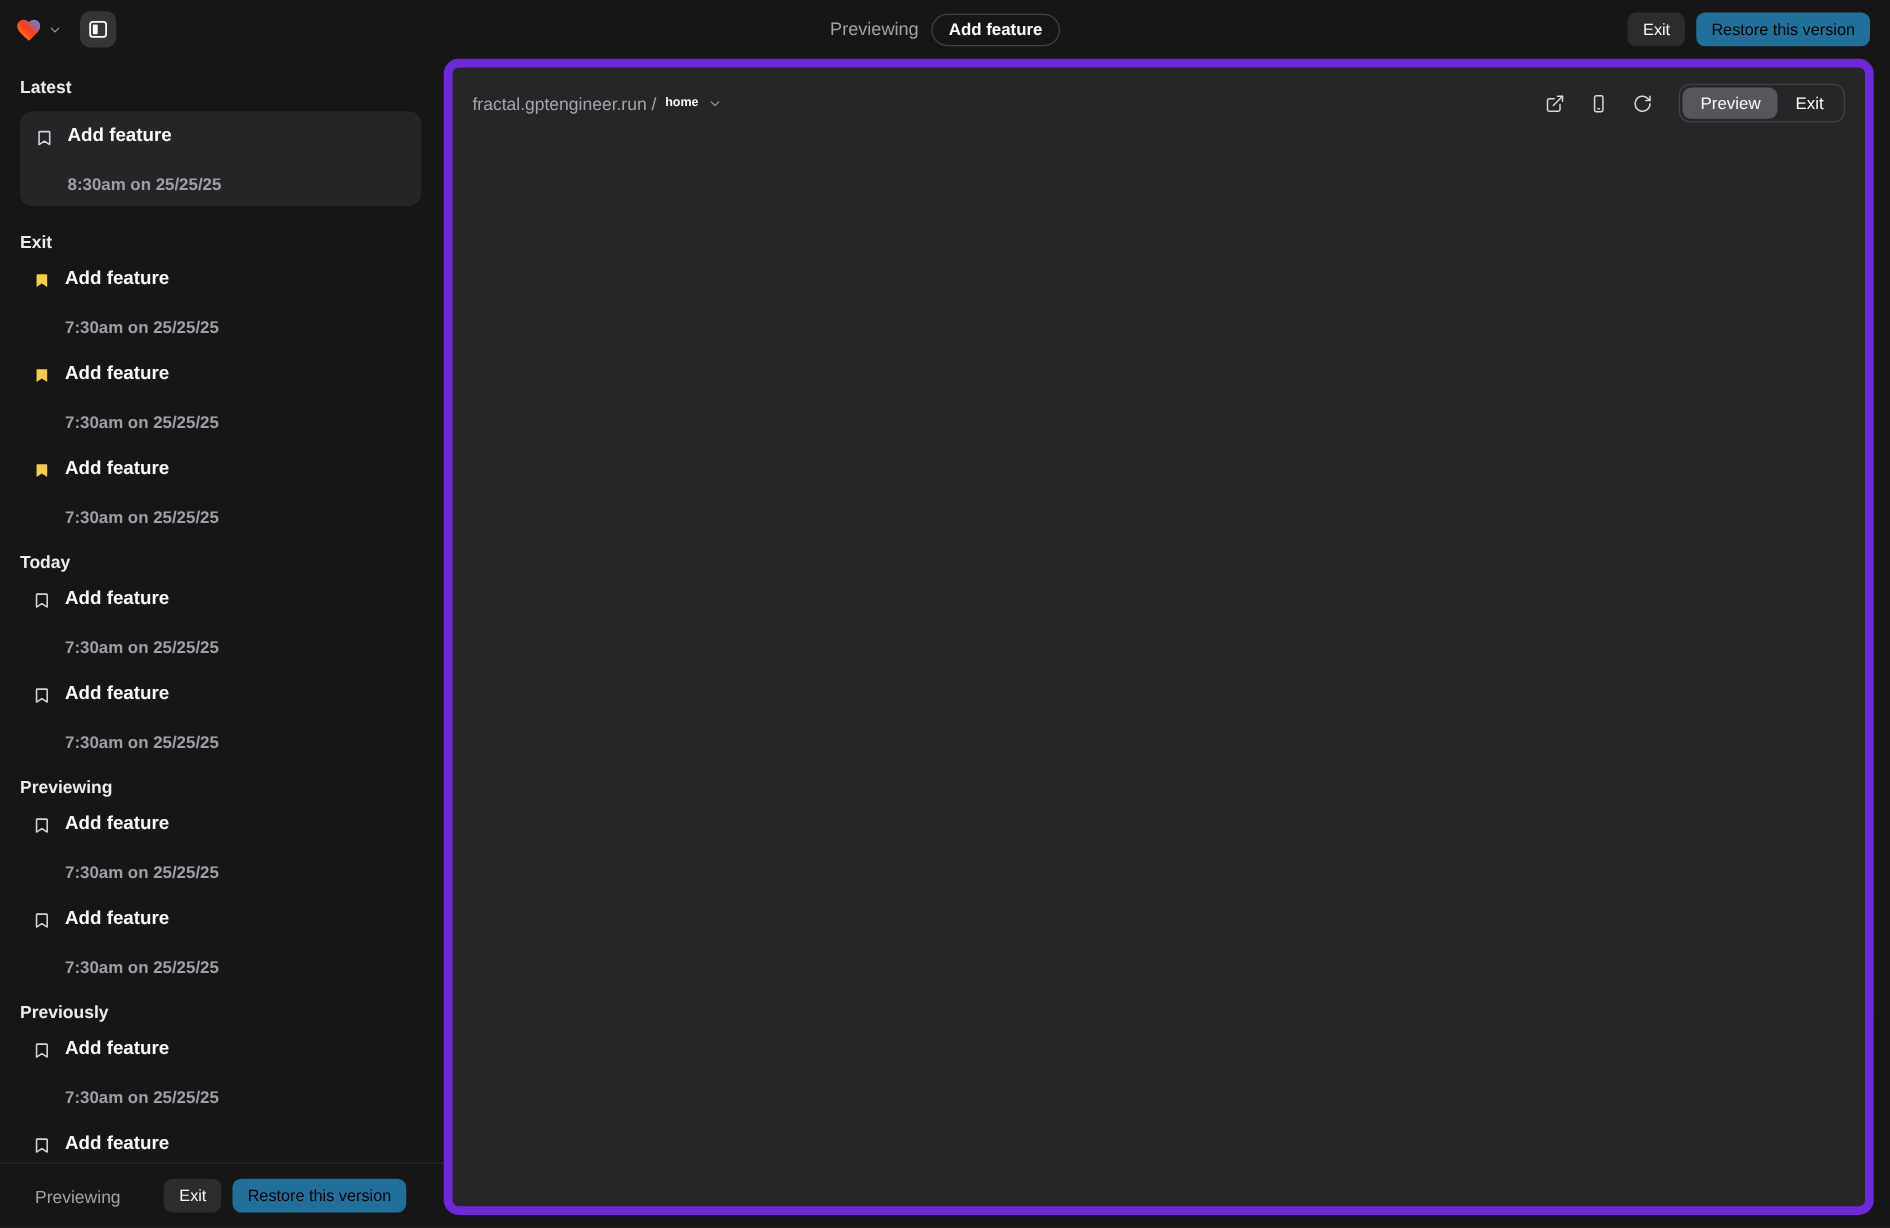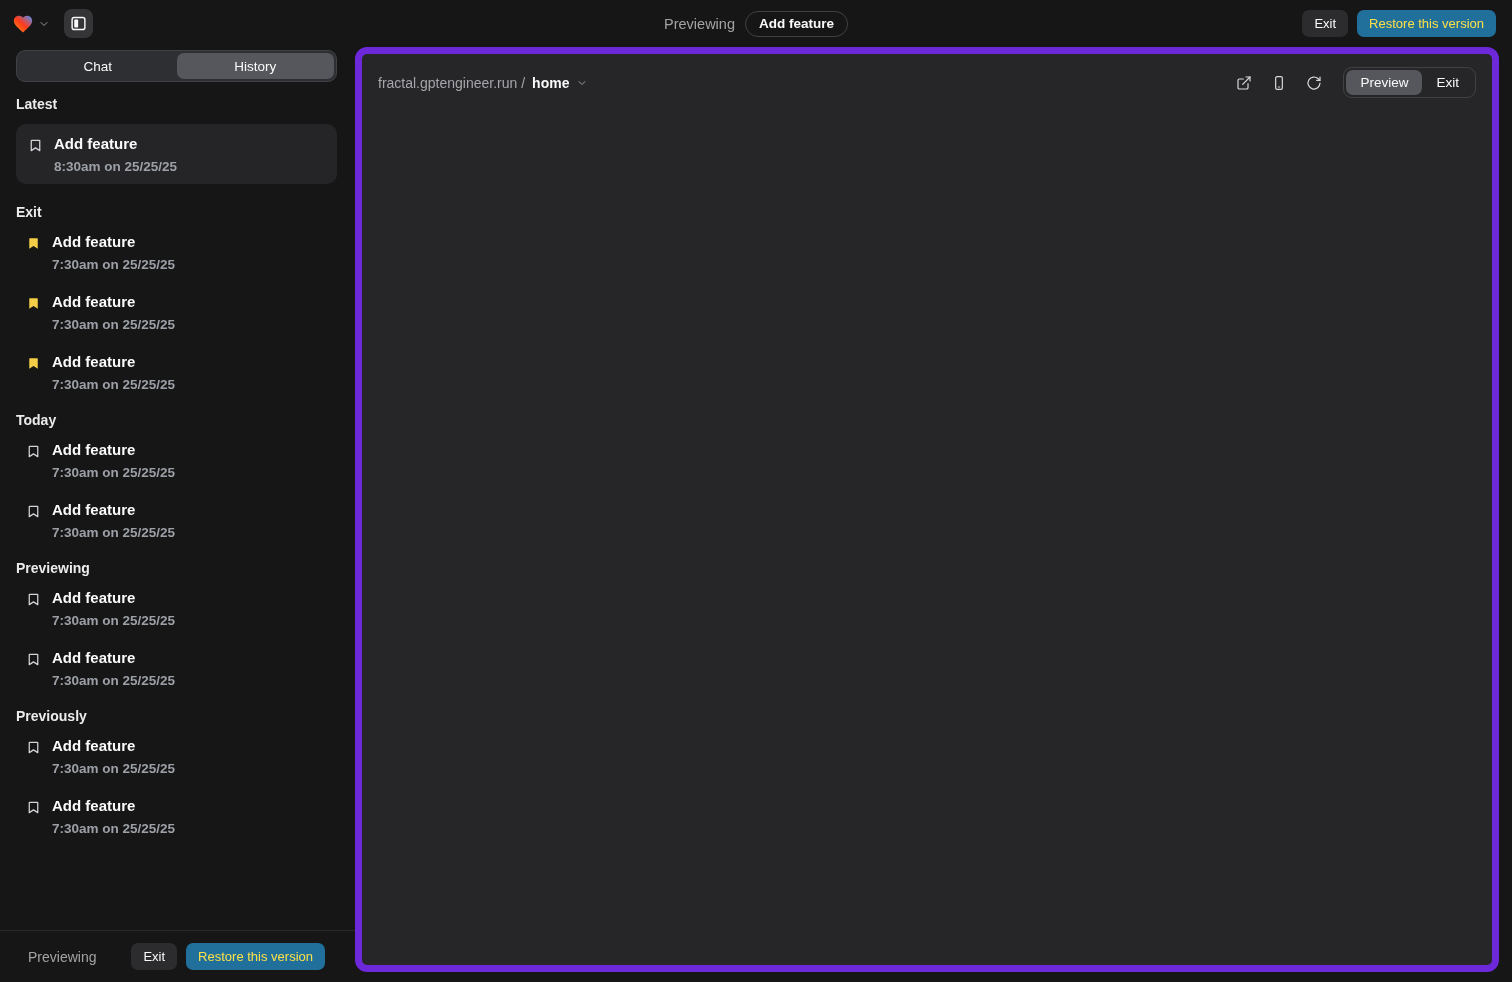--- a/index.html
+++ b/index.html
@@ -40,21 +40,21 @@
     border: 1px solid #414144; border-radius: 999px;
     padding: 4px 13px 5px; font-size: 13.5px; color: #fafafa;
     background: transparent; cursor: pointer; font-weight: 600;
   }
   .topbar-right { margin-left: auto; display: flex; align-items: center; gap: 9px; }
   .btn {
     height: 27px; border: none; border-radius: 7px; cursor: pointer;
     font-size: 13px; font-family: inherit; padding: 0 12px; font-weight: 400;
   }
   .btn-dark { background: #2c2c2e; color: #fafafa; }
-  .btn-blue { background: #21709c; color: #fde047; }
+  .btn-blue { background: #21709c; color: #000000; }
 
   
   .content-row { flex: 1; display: flex; min-height: 0; }
 
   
   .sidebar { width: 355px; flex: 0 0 355px; display: flex; flex-direction: column; min-height: 0; }
   .seg-tabs {
     margin: 3px 18px 0 16px;
     background: #2e2f32;
     border: 1px solid #404144;
@@ -84,21 +84,21 @@
     background: #252528;
     border-radius: 10px;
     padding: 10px 12px;
     margin-left: 0;
   }
   .hist-item .bm { width: 15px; height: 16px; margin-top: 3px; flex: 0 0 auto; }
   .bm-outline { fill: none; stroke: #d4d4d8; stroke-width: 2; stroke-linejoin: round; }
   .bm-filled { stroke: none; }
   .hist-text { display: flex; flex-direction: column; }
   .hist-title { font-size: 15px; color: #fafafa; line-height: 20px; }
-  .hist-time { font-size: 13.5px; color: #9ca0a6; margin-top: 5px; }
+  .hist-time { font-size: 13.5px; color: #9ca0a6; margin-top: 21px; }
 
   .sidebar-footer {
     flex: 0 0 52px;
     border-top: 1px solid #29292b;
     display: flex; align-items: center;
     padding: 0 30px 0 28px;
   }
   .sidebar-footer .previewing-text { font-size: 14px; }
   .footer-btns { margin-left: auto; display: flex; gap: 9px; }
 
@@ -112,21 +112,21 @@
     display: flex; flex-direction: column;
     overflow: hidden;
   }
   .preview-header {
     flex: 0 0 auto;
     display: flex; align-items: center;
     padding: 13px 16px 12px 16px;
   }
   .url-bar { display: flex; align-items: center; gap: 7px; cursor: pointer; background: none; border: none; font-family: inherit; }
   .url-prefix { color: #a6a6aa; font-size: 14px; }
-  .url-page { color: #fafafa; font-size: 14px; font-weight: 600; text-align: center; }
+  .url-page { color: #fafafa; font-size: 10px; font-weight: 600; text-align: center; }
   .header-right { margin-left: auto; display: flex; align-items: center; gap: 7px; }
   .icon-btn {
     width: 28px; height: 28px; background: none; border: none; cursor: pointer;
     display: flex; align-items: center; justify-content: center; border-radius: 6px;
   }
   .icon-btn svg { width: 16px; height: 16px; stroke: #d9d9dc; fill: none; stroke-width: 1.8; stroke-linecap: round; stroke-linejoin: round; }
   .seg-small {
     margin-left: 8px;
     border: 1px solid #404144;
     border-radius: 9px;
@@ -182,24 +182,20 @@
   <div class="topbar-right">
     <button class="btn btn-dark">Exit</button>
     <button class="btn btn-blue">Restore this version</button>
   </div>
 </header>
 
 <div class="content-row">
 
   <aside class="sidebar">
 
-    <div class="seg-tabs">
-      <button class="seg-tab">Chat</button>
-      <button class="seg-tab active">History</button>
-    </div>
 
     <div class="history-list">
 
       <div class="section">
         <div class="section-title">Latest</div>
         <div class="hist-item card">
           <svg class="bm bm-outline" viewBox="0 0 24 24">
               <use href="#bookmark"></use>
             </svg>
           <div class="hist-text">

